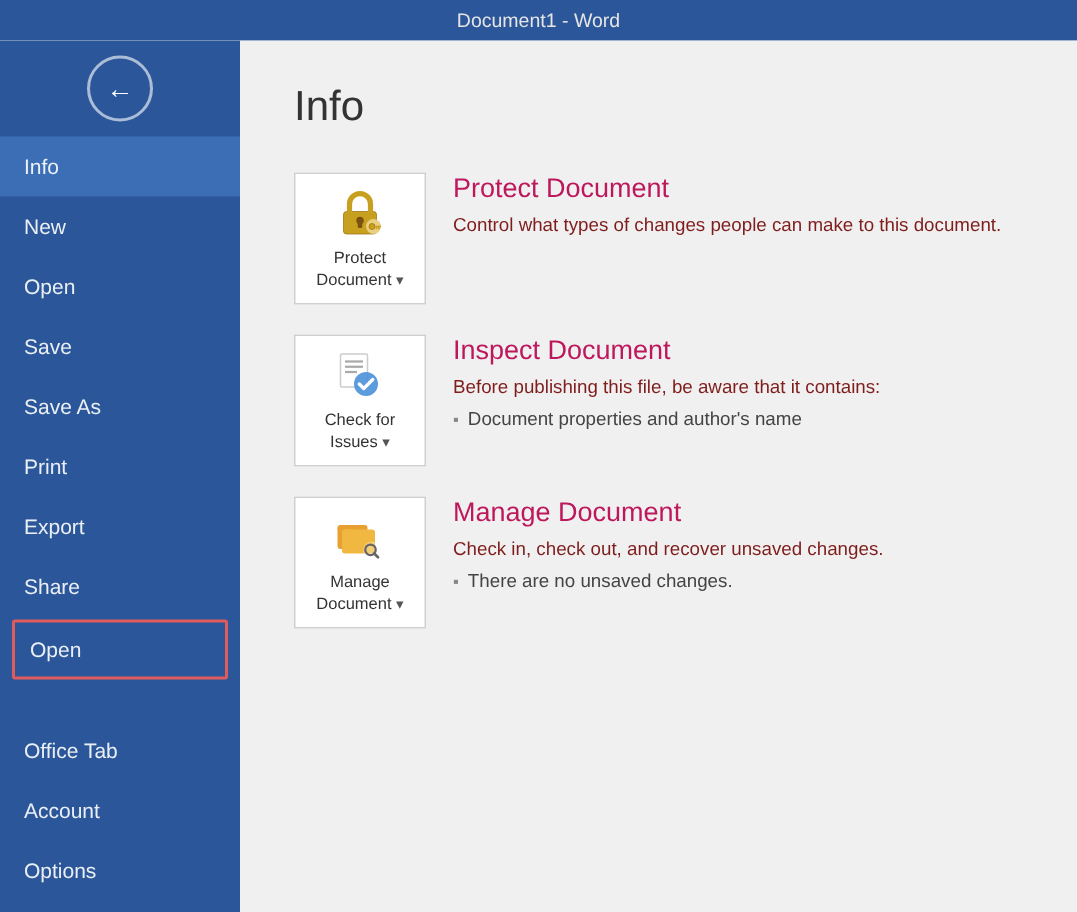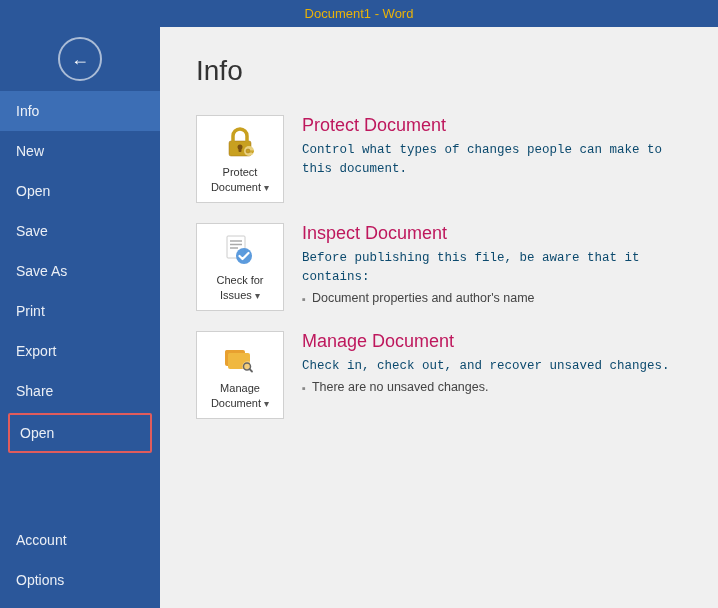--- a/index.html
+++ b/index.html
@@ -1,20 +1,20 @@
 <!DOCTYPE html>
 <html><head>
   <meta charset="utf-8">
   <style>
     * { margin: 0; padding: 0; box-sizing: border-box; }
     body { font-family: 'Segoe UI', Arial, sans-serif; width: 718px; height: 608px; overflow: hidden; display: flex; flex-direction: column; background: #f0f0f0; }
 
     .title-bar {
       background: #2b579a;
-      color: #eab308;
+      color: #e5e5e5;
       text-align: center;
       font-size: 13px;
       padding: 6px 0;
       flex-shrink: 0;
     }
 
     .main-layout {
       display: flex;
       flex: 1;
       overflow: hidden;
@@ -114,23 +114,22 @@
 
     .card-title {
       font-size: 18px;
       font-weight: 400;
       color: #be185d;
       margin-bottom: 5px;
     }
 
     .card-desc {
       font-size: 12.5px;
-      color: #0c4a6e;
+      color: #7f1d1d;
       line-height: 1.5;
-      font-family: Liberation Mono, monospace;
     }
 
     .card-bullet {
       display: flex;
       align-items: flex-start;
       margin-top: 4px;
       font-size: 12.5px;
       color: #444;
     }
 
@@ -202,20 +201,23 @@
     <div class="sidebar-item">
       <span>Share</span>
     </div>
     <div class="sidebar-item close-item">
       <span>Open</span>
     </div>
 
     <div class="sidebar-spacer"></div>
 
     <div class="sidebar-bottom">
+      <div class="sidebar-item">
+        <span>Office Tab</span>
+      </div>
       <div class="sidebar-item">
         <span>Account</span>
       </div>
       <div class="sidebar-item">
         <span>Options</span>
       </div>
     </div>
   </div>
 
   <div class="content">

